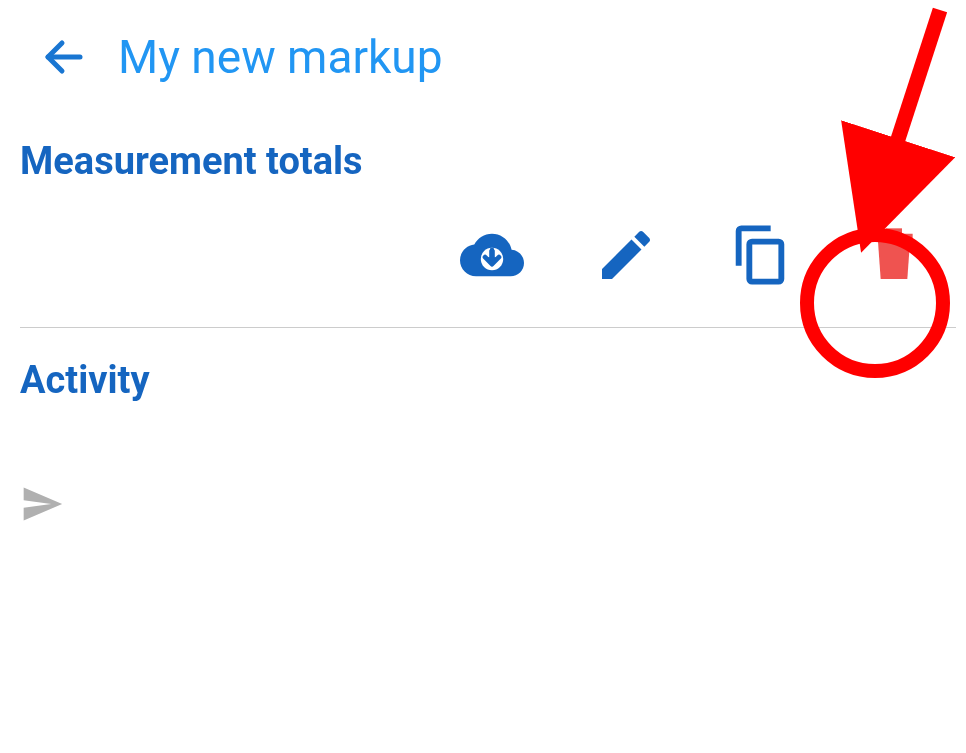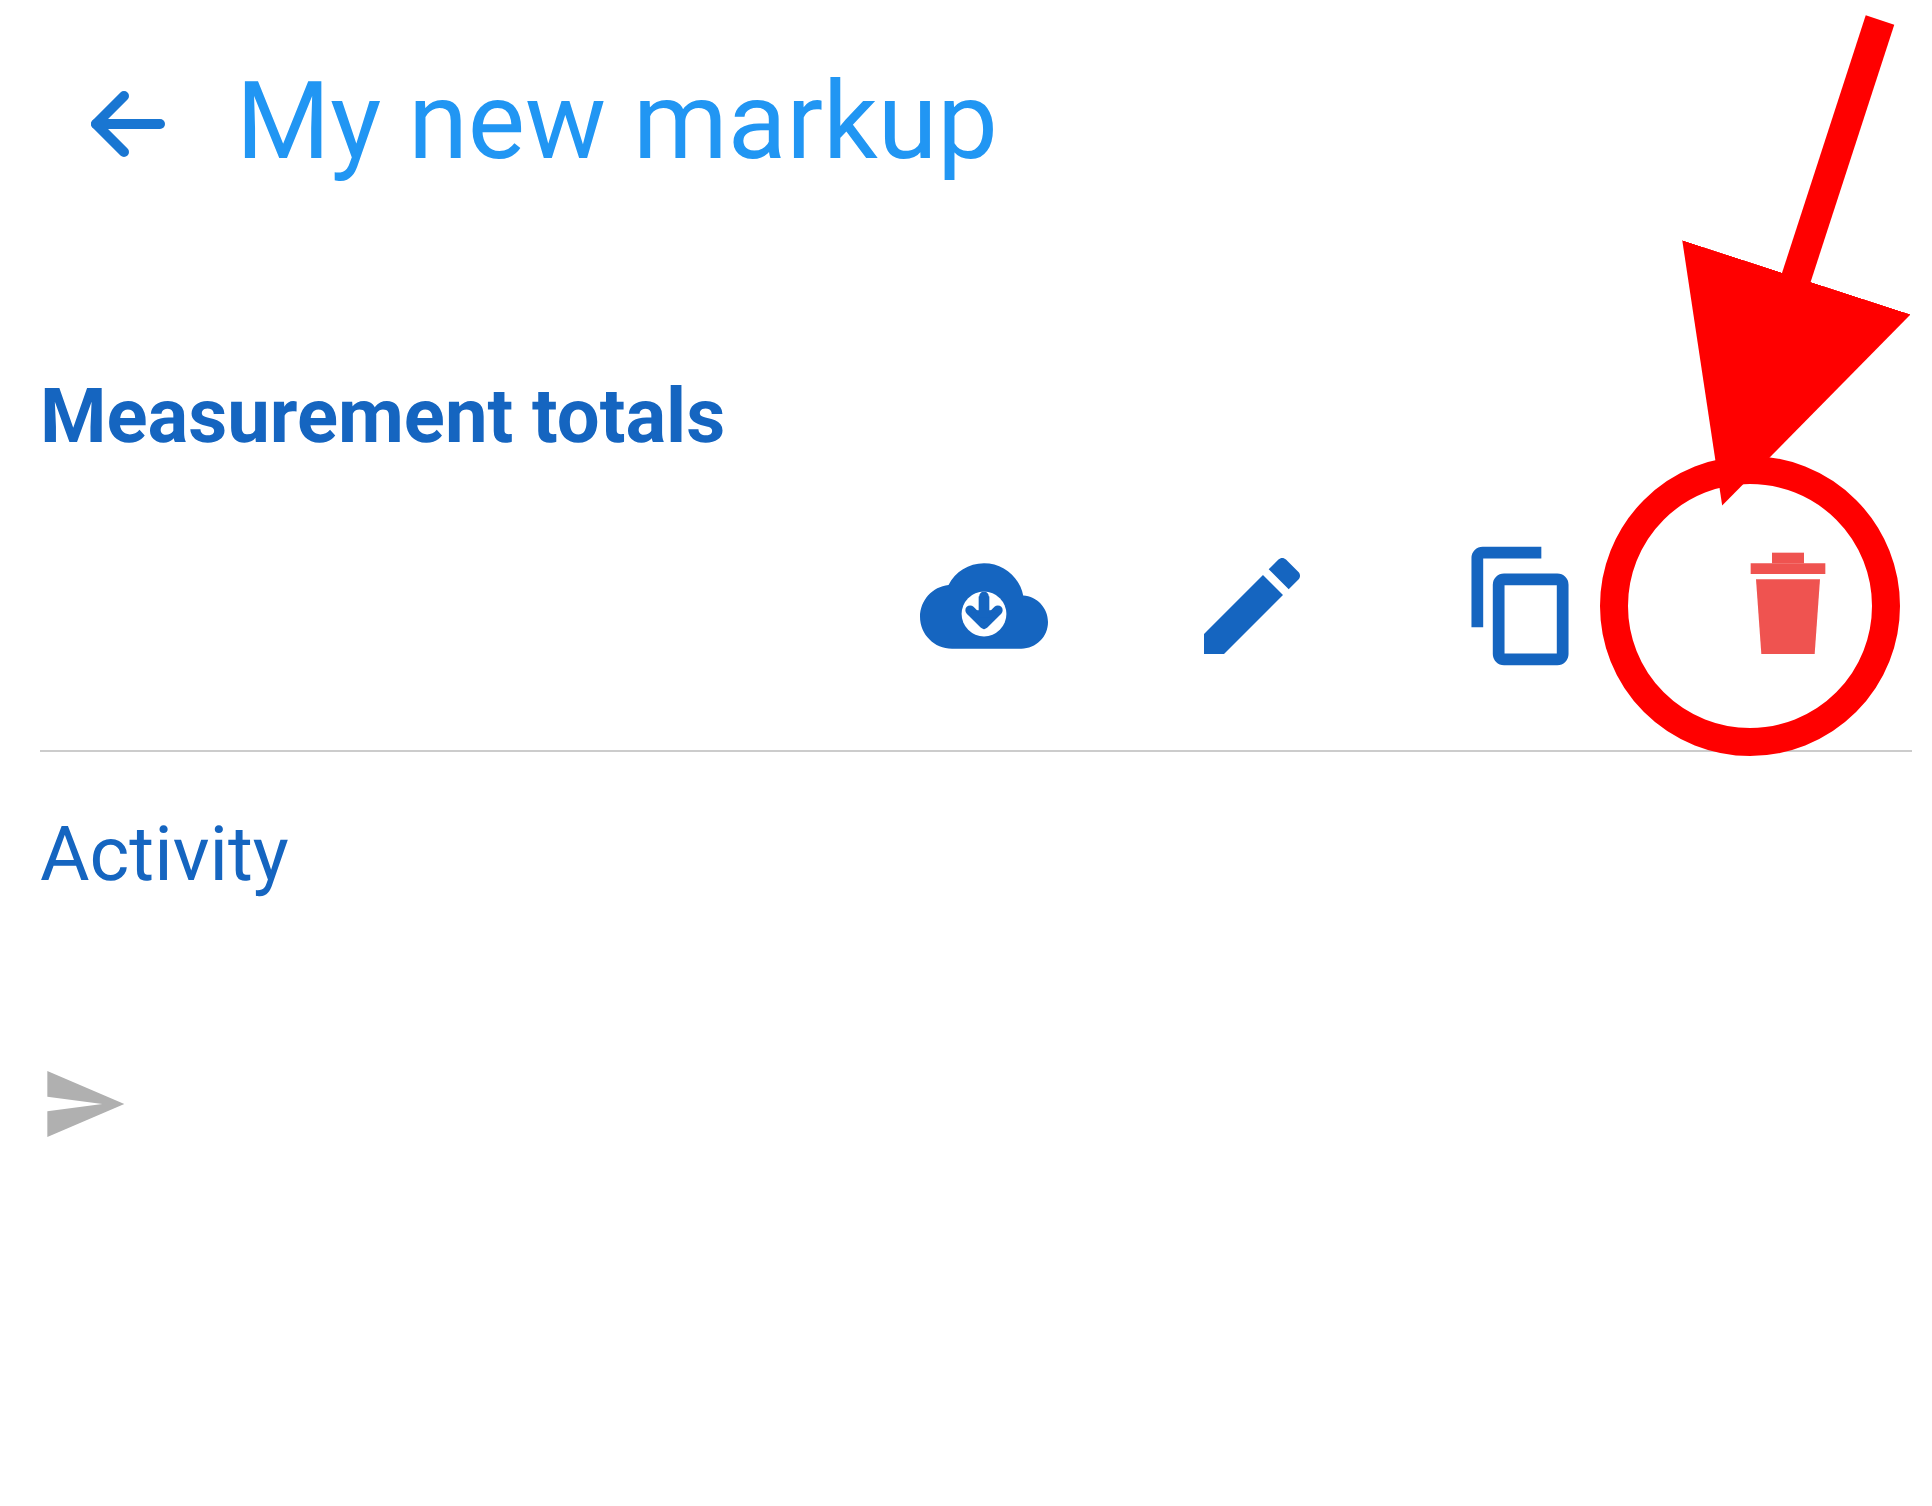--- a/index.html
+++ b/index.html
@@ -26,34 +26,33 @@
       cursor: pointer;
       display: flex;
       align-items: center;
     }
     .back-arrow svg {
       width: 48px;
       height: 48px;
     }
     .title {
       color: #2196f3;
-      font-size: 54px;
+      font-size: 46px;
       font-weight: 400;
     }
     .section-header {
       display: flex;
       align-items: center;
       justify-content: space-between;
       padding: 35px 60px 10px 20px;
     }
     .section-title {
       color: #1565c0;
       font-size: 38px;
       font-weight: 700;
-      margin-top: 39px;
     }
     .chevron {
       color: #1976d2;
       cursor: pointer;
     }
     .chevron svg {
       width: 36px;
       height: 36px;
     }
     .toolbar {
@@ -78,21 +77,21 @@
       color: #ef5350;
     }
     .divider {
       height: 1px;
       background: #cccccc;
       margin: 0 10px 0 20px;
     }
     .activity-title {
       color: #1565c0;
       font-size: 38px;
-      font-weight: 400;
+      font-weight: 700;
       padding: 30px 24px 20px 20px;
     }
     .comment-row {
       display: flex;
       align-items: center;
       justify-content: space-between;
       padding: 60px 30px 10px 20px;
       gap: 20px;
     }
     .comment-input {

